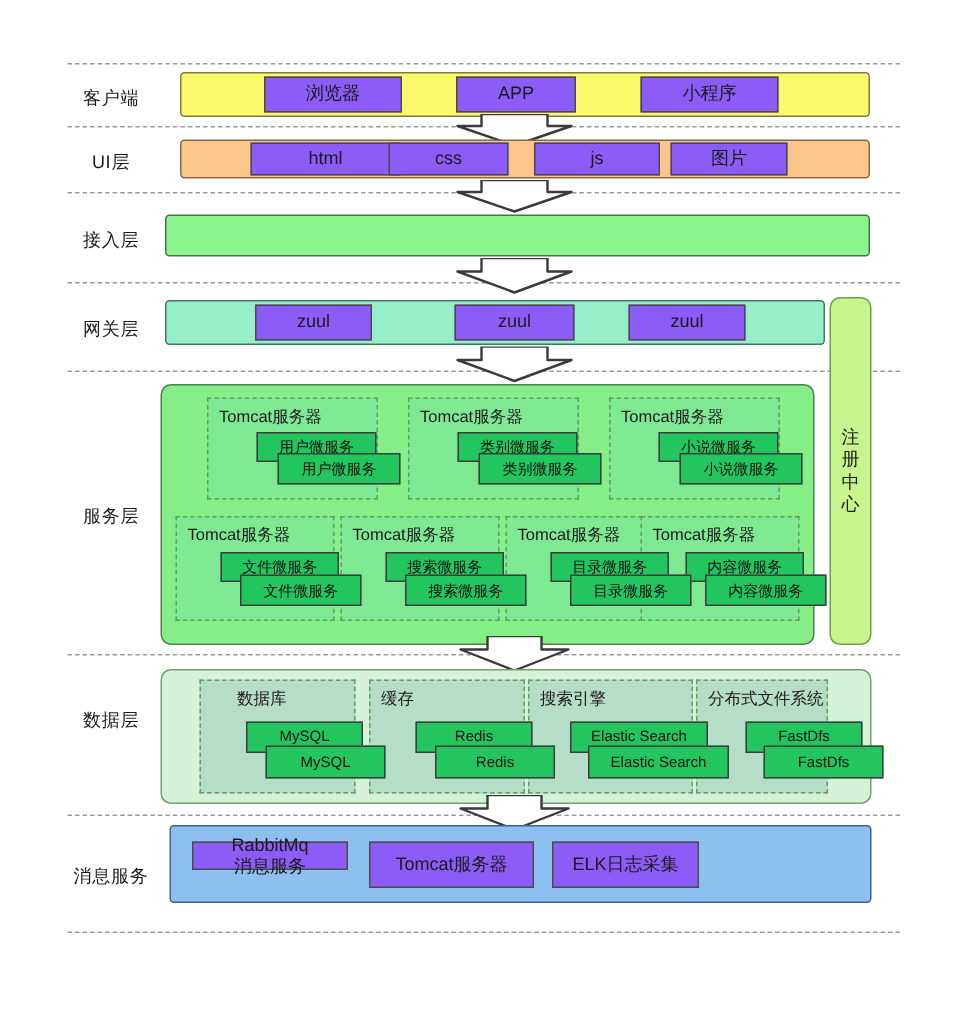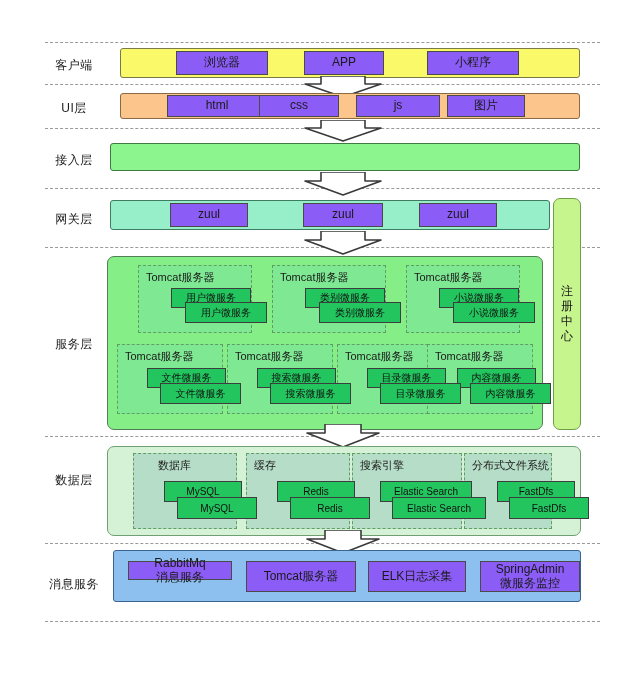--- a/index.html
+++ b/index.html
@@ -264,18 +264,14 @@
 
   <div class="chip two-line" style="left:128px;top:561px;width:104px;height:19px;">
     <span>RabbitMq</span>
     <span>消息服务</span>
   </div>
 
   <div class="chip" style="left:246px;top:561px;width:110px;height:31px;">Tomcat服务器</div>
 
   <div class="chip" style="left:368px;top:561px;width:98px;height:31px;">ELK日志采集</div>
 
-  <div class="chip two-line" style="left:480px;top:561px;width:100px;height:31px;">
-    <span>SpringAdmin</span>
-    <span>微服务监控</span>
-  </div>
 
 </div>
 
 </body></html>

